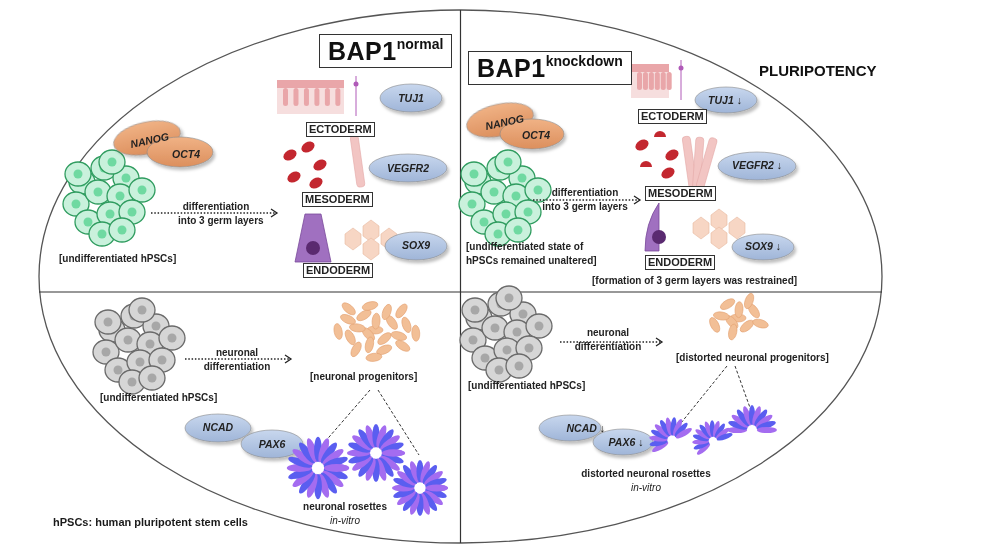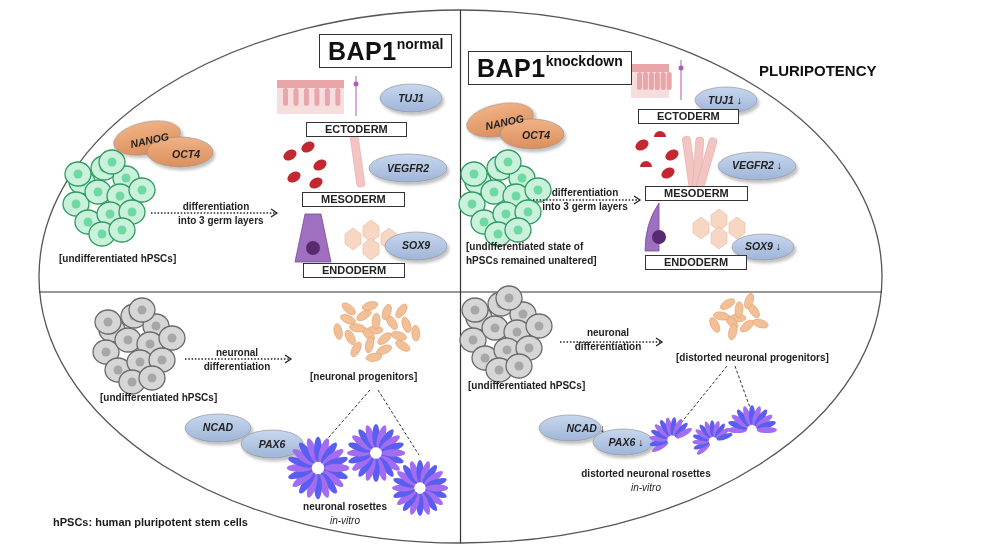--- a/index.html
+++ b/index.html
@@ -2,21 +2,21 @@
 <html><head>
 <meta charset="utf-8">
 <style>
   html, body { margin:0; padding:0; background:#ffffff; }
   body { width:1003px; height:559px; position:relative; overflow:hidden;
          font-family:"Liberation Sans", sans-serif; color:#1a1a1a; }
   #stage { position:absolute; left:0; top:0; width:1003px; height:559px;border-radius:32px; }
   .txt { position:absolute; white-space:nowrap; font-family:"Liberation Sans", sans-serif; }
   .lbl { font-size:10px; font-weight:bold; color:#222; text-align:center; line-height:14px; }
   .boxlbl { position:absolute; border:1.3px solid #333; background:#fff; font-size:11px; font-weight:bold;
-            padding:0 18px; line-height:13px; color:#222; white-space:nowrap; }
+            padding:0 2px; line-height:13px; color:#222; white-space:nowrap; }
   .title-box { position:absolute; border:1.6px solid #333; background:#fff; padding:2px 8px 1px 8px;
                font-weight:bold; white-space:nowrap; color:#111; }
   .title-box .main { font-size:25px; letter-spacing:0.5px; }
   .title-box sup { font-size:14px; vertical-align:top; position:relative; top:-1px; }
   .section { position:absolute; font-weight:bold; font-size:15px; color:#111; white-space:nowrap; }
   .gene { position:absolute; font-size:10.5px; font-weight:bold; font-style:italic; color:#222;
           text-align:center; white-space:nowrap; }
   .italic { font-style:italic; font-weight:normal; }
 </style>
 </head>
@@ -460,20 +460,21 @@
   </div>
 
   <div class="boxlbl" style="left:638px;top:109px;">ECTODERM</div>
   <div class="boxlbl" style="left:645px;top:186px;">MESODERM</div>
   <div class="boxlbl" style="left:645px;top:255px;">ENDODERM</div>
 
   <div class="gene" style="left:694px;top:94px;width:62px;"><span>TUJ1</span> <span>↓</span></div>
   <div class="gene" style="left:719px;top:159px;width:76px;"><span>VEGFR2</span> <span>↓</span></div>
   <div class="gene" style="left:733px;top:240px;width:60px;"><span>SOX9</span> <span>↓</span></div>
 
+  <div class="txt lbl" style="left:592px;top:274px;">[formation of 3 germ layers was restrained]</div>
 
   <div class="txt lbl" style="left:199px;top:346px;width:76px;">
     <div>neuronal</div>
     <div>differentiation</div>
   </div>
   <div class="txt lbl" style="left:100px;top:391px;">[undifferentiated hPSCs]</div>
   <div class="txt lbl" style="left:310px;top:370px;">[neuronal progenitors]</div>
   <div class="gene" style="left:186px;top:421px;width:64px;"><span>NCAD</span></div>
   <div class="gene" style="left:241px;top:438px;width:62px;"><span>PAX6</span></div>
   <div class="txt lbl" style="left:290px;top:500px;width:110px;">

